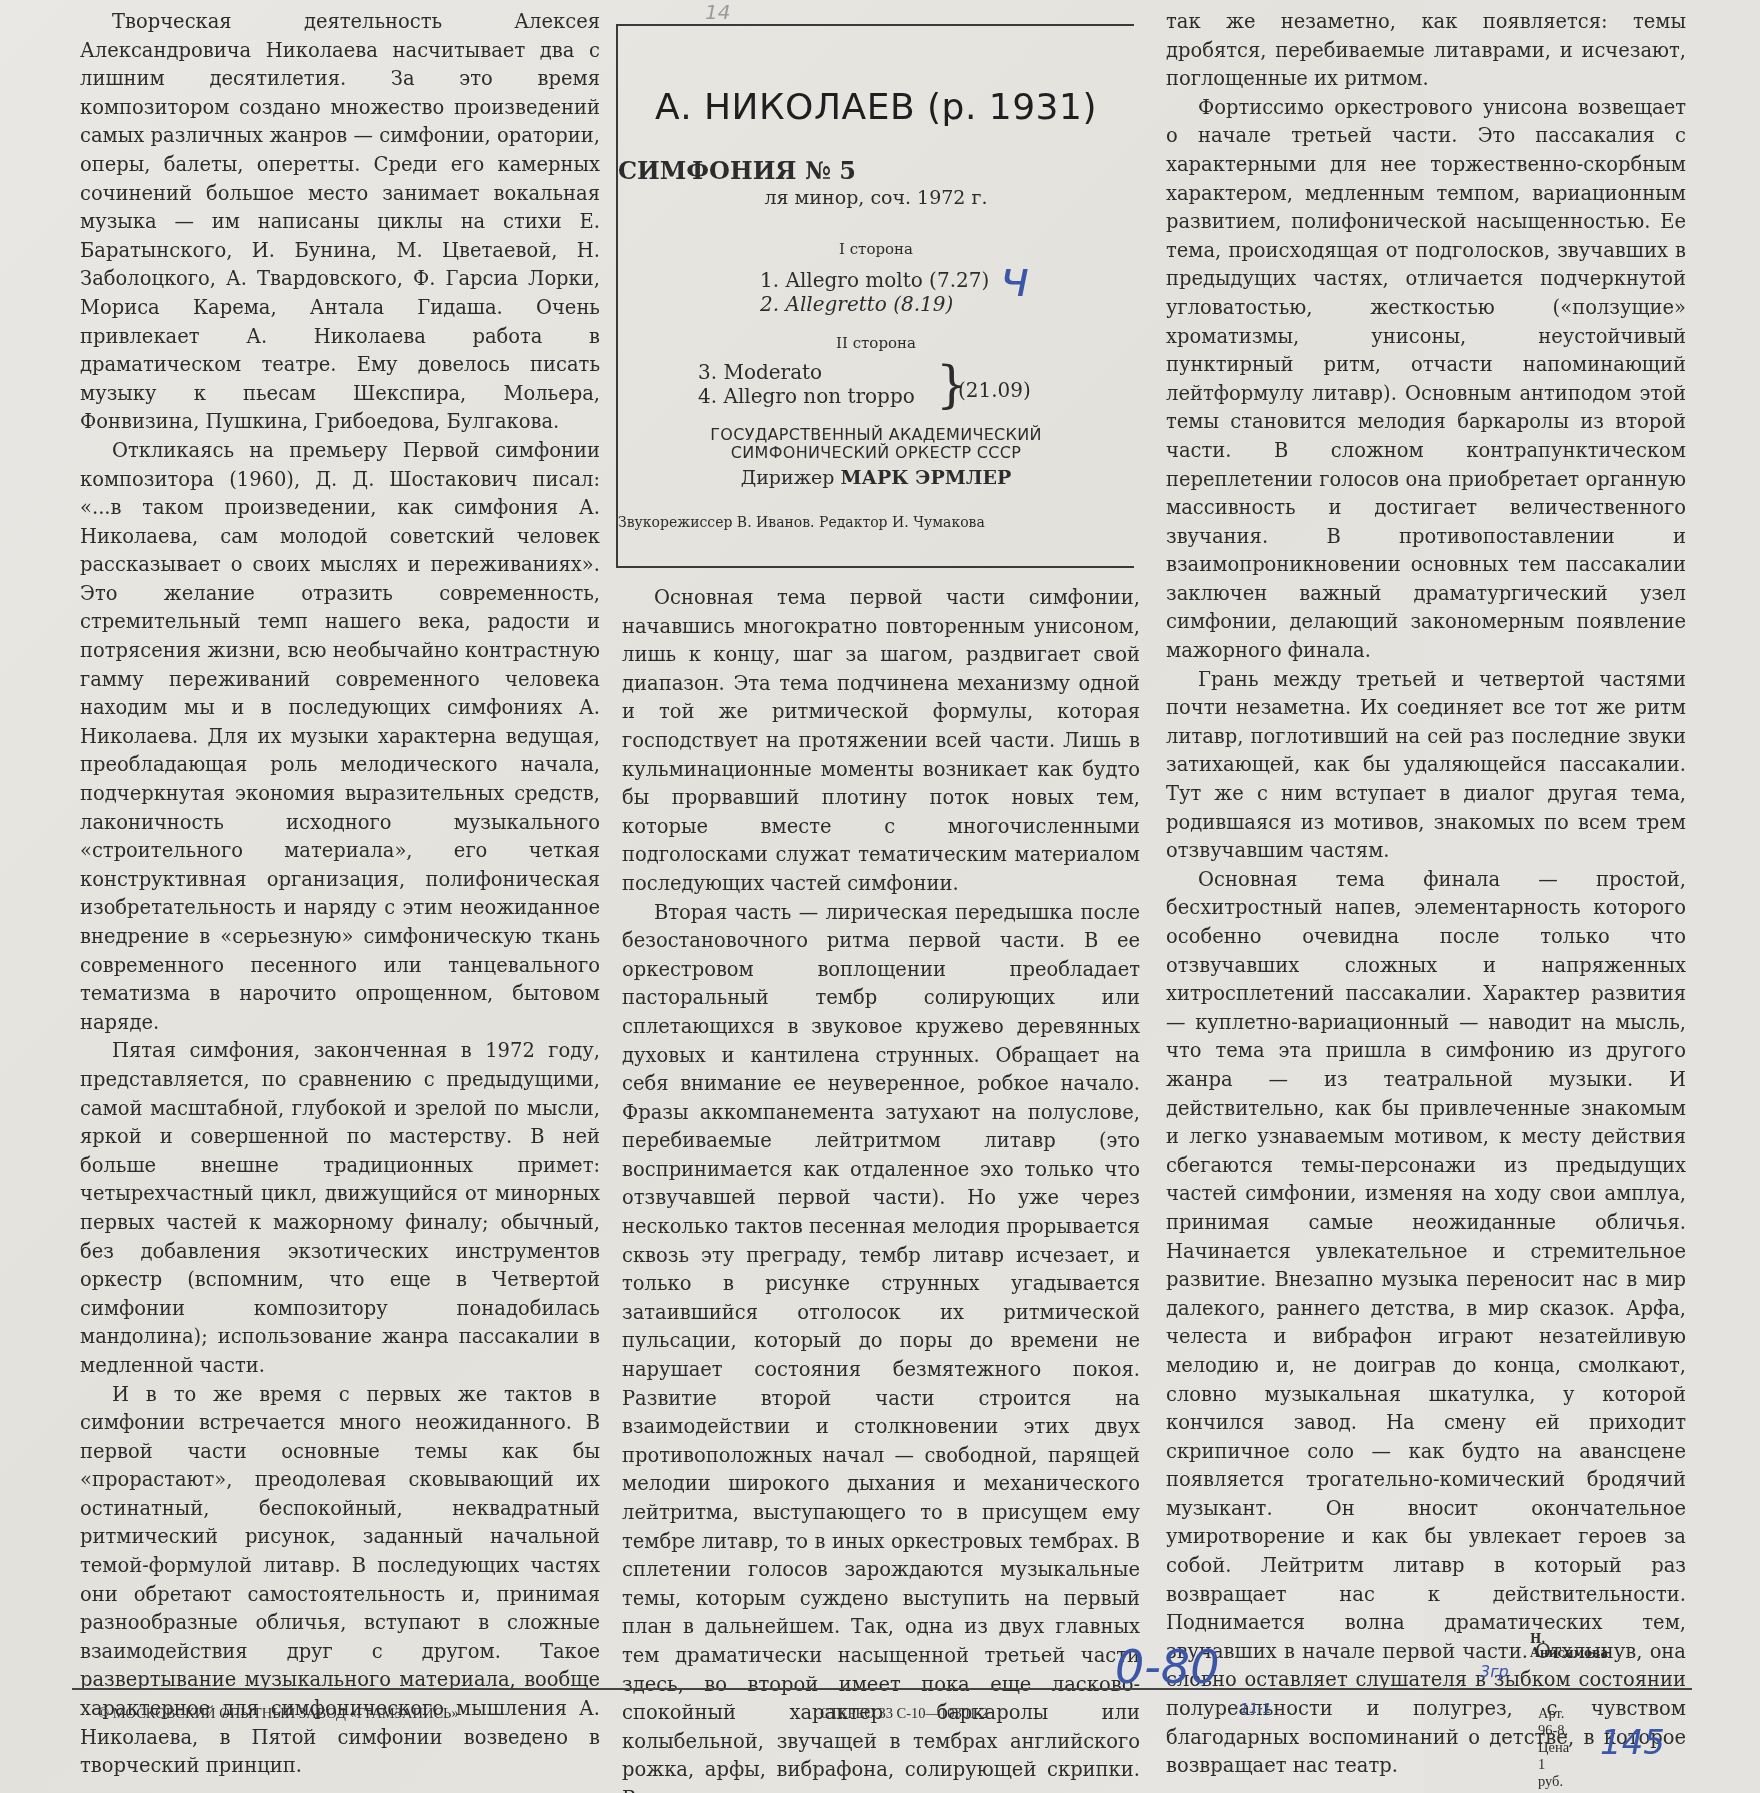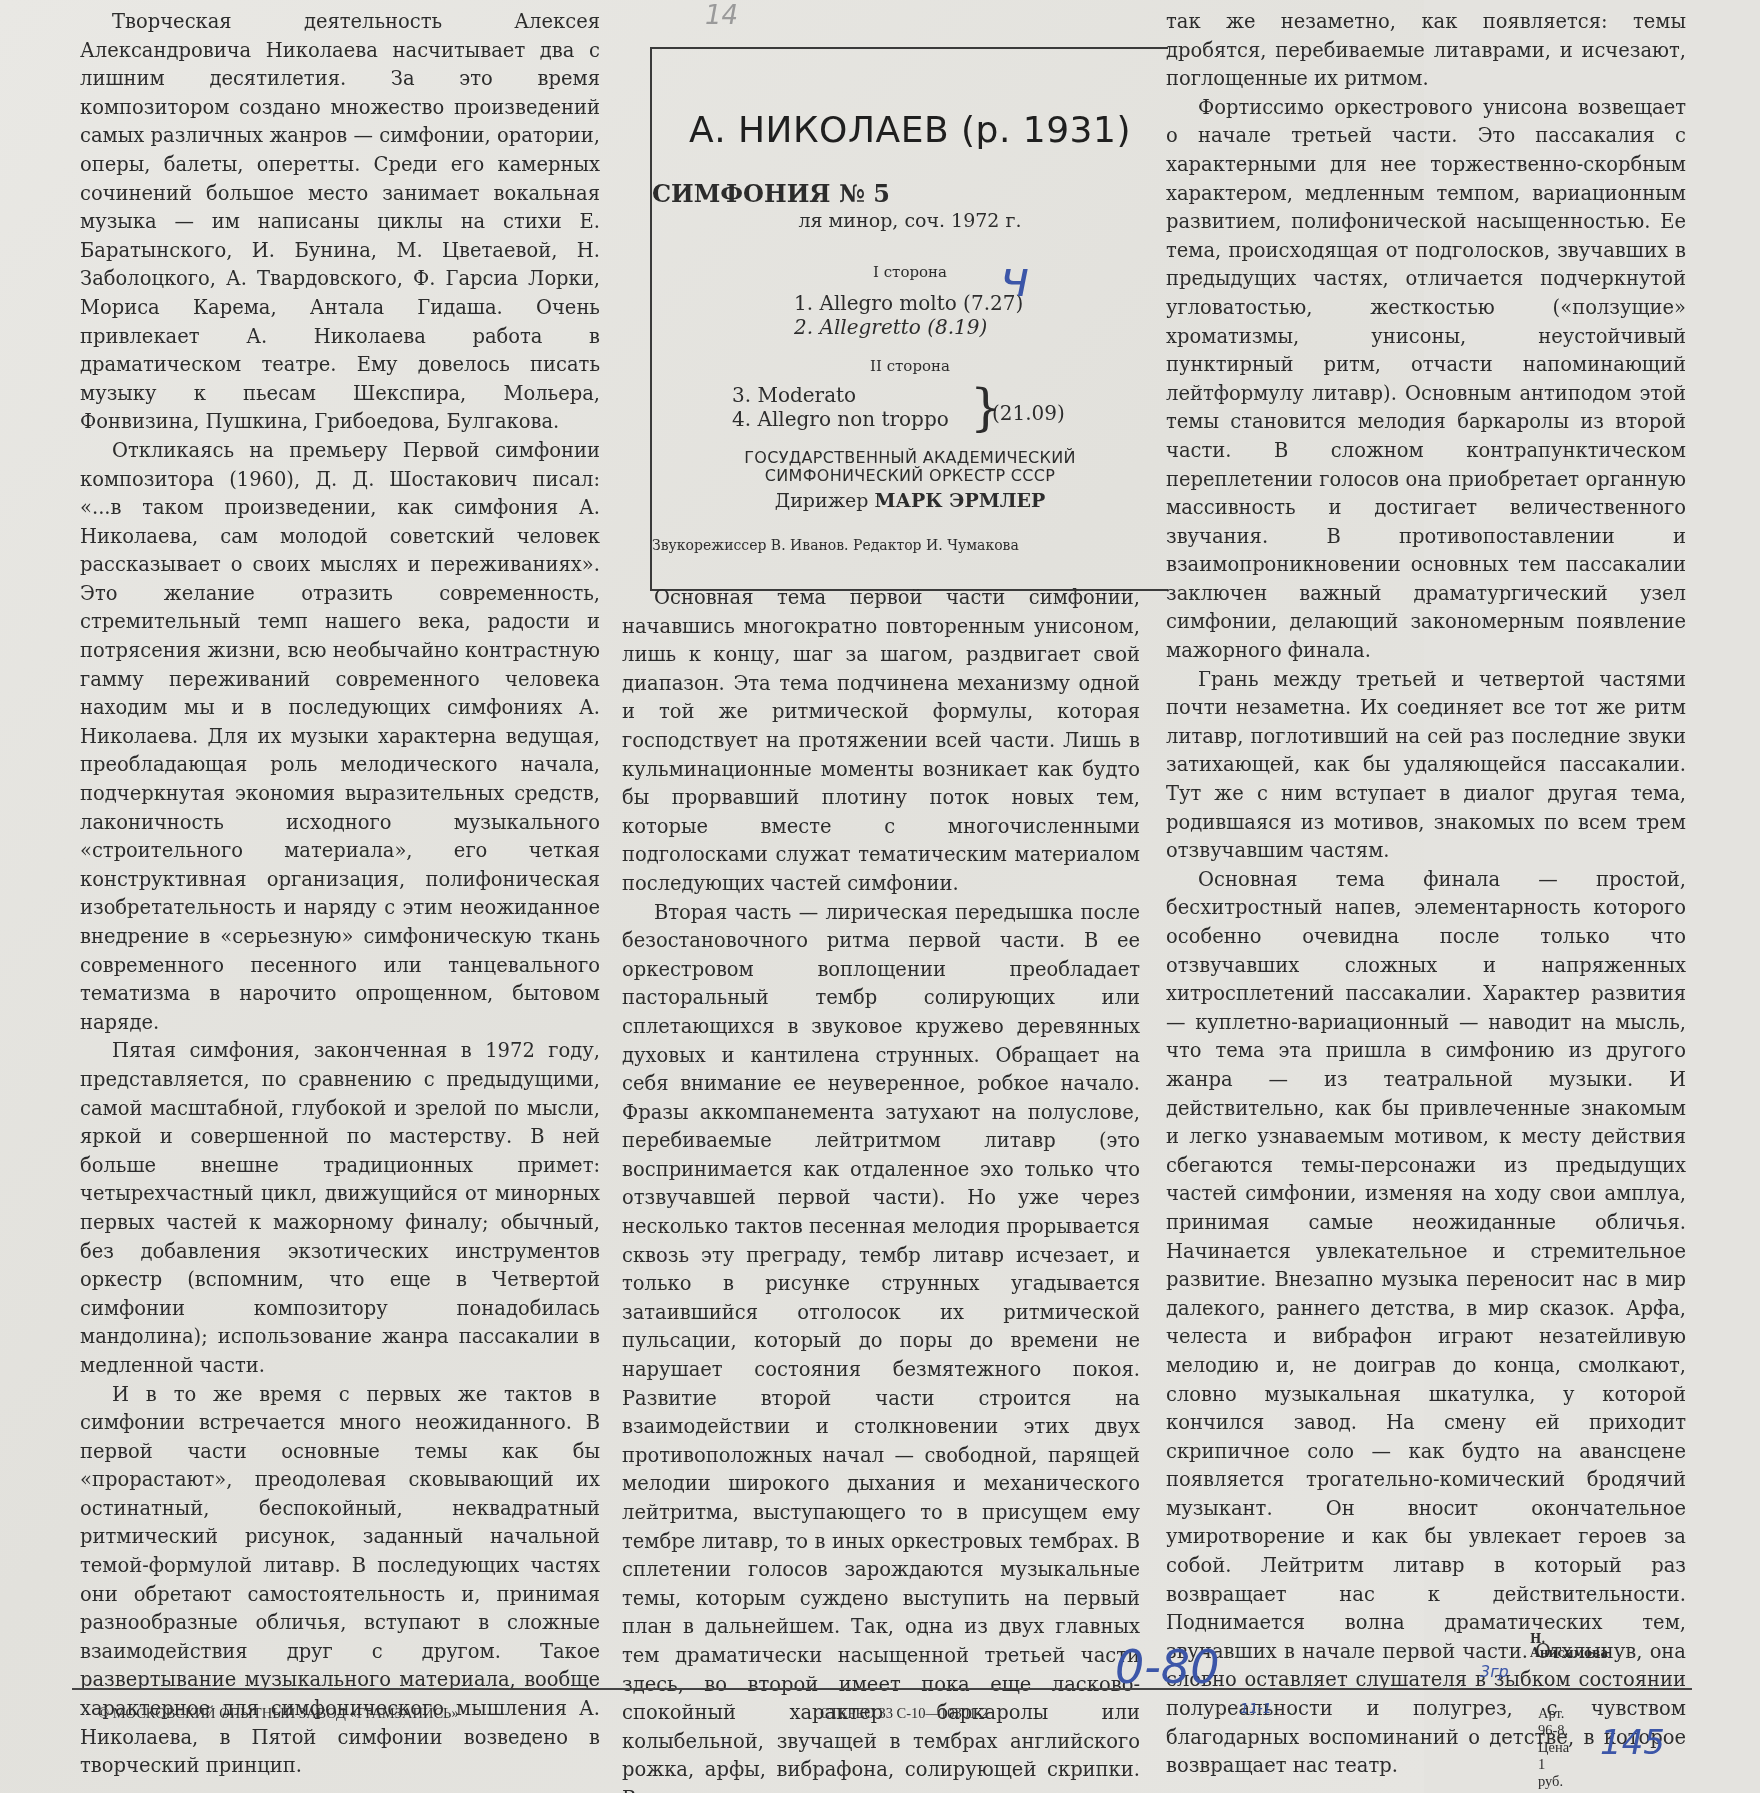--- a/index.html
+++ b/index.html
@@ -4,21 +4,21 @@
 <style>
   html,body{margin:0;padding:0;}
   body{width:1760px;height:1793px;background:#e4e3df;font-family:"DejaVu Serif","Liberation Serif",serif;color:#2c2c2c;overflow:hidden;position:relative;}
   .sheet{position:absolute;left:0;top:0;width:1424px;height:1793px;background:linear-gradient(135deg,#e9e8e4 0%,#e2e1dc 50%,#e6e5e1 100%);}
   .col{position:absolute;top:8px;font-size:19.5px;line-height:28.6px;text-align:justify;hyphens:manual;}
   .col p{margin:0;text-indent:32px;}
   .col-left{left:80px;width:520px;}
   .col-mid{left:622px;width:518px;top:584px;}
   .col-right{left:1166px;width:520px;}
   .col-right p.cont{text-indent:0;}
-  .box{position:absolute;left:650px;top:24px;width:516px;height:540px;border:2px solid #3a3a3a;border-right:none;border-top-width:2px;margin-top:23px;}
+  .box{position:absolute;left:616px;top:24px;width:516px;height:540px;border:2px solid #3a3a3a;border-right:none;border-top-width:2px;}
   .box-title{position:absolute;top:60px;left:0;width:100%;text-align:center;font-family:"DejaVu Sans","Liberation Sans",sans-serif;font-size:36px;letter-spacing:0.5px;color:#1f1f1f;}
   .box-sym{position:absolute;top:130px;left:0;width:100%;text-align:left;font-weight:bold;font-size:24px;}
   .box-key{position:absolute;top:160px;left:0;width:100%;text-align:center;font-size:19px;}
   .side{position:absolute;left:0;width:100%;text-align:center;font-size:15px;}
   .track{position:absolute;font-size:20px;}
   .brace{position:absolute;font-size:50px;line-height:50px;font-weight:100;}
   .orch{position:absolute;left:0;width:100%;text-align:center;font-family:"DejaVu Sans","Liberation Sans",sans-serif;font-size:16px;line-height:18px;letter-spacing:0.3px;}
   .cond{position:absolute;left:0;width:100%;text-align:center;font-size:19px;}
   .cond b{font-weight:bold;}
   .credits{position:absolute;left:0;width:100%;font-size:14px;}
@@ -71,19 +71,19 @@
     <p>Грань между третьей и четвертой частями почти незаметна. Их соединяет все тот же ритм литавр, поглотивший на сей раз последние звуки затихающей, как бы удаляющейся пассакалии. Тут же с ним вступает в диалог другая тема, родившаяся из мотивов, знакомых по всем трем отзвучавшим частям.</p>
     <p>Основная тема финала — простой, бесхитростный напев, элементарность которого особенно очевидна после только что отзвучавших сложных и напряженных хитросплетений пассакалии. Характер развития — куплетно-вариационный — наводит на мысль, что тема эта пришла в симфонию из другого жанра — из театральной музыки. И действительно, как бы привлеченные знакомым и легко узнаваемым мотивом, к месту действия сбегаются темы-персонажи из предыдущих частей симфонии, изменяя на ходу свои амплуа, принимая самые неожиданные обличья. Начинается увлекательное и стремительное развитие. Внезапно музыка переносит нас в мир далекого, раннего детства, в мир сказок. Арфа, челеста и вибрафон играют незатейливую мелодию и, не доиграв до конца, смолкают, словно музыкальная шкатулка, у которой кончился завод. На смену ей приходит скрипичное соло — как будто на авансцене появляется трогательно-комический бродячий музыкант. Он вносит окончательное умиротворение и как бы увлекает героев за собой. Лейтритм литавр в который раз возвращает нас к действительности. Поднимается волна драматических тем, звучавших в начале первой части. Отхлынув, она словно оставляет слушателя в зыбком состоянии полуреальности и полугрез, с чувством благодарных воспоминаний о детстве, в которое возвращает нас театр.</p>
   </div>
   <div class="sig">Н. Анисимова</div>
 
   <div class="foot-line"></div>
   <div class="foot" style="left:98px;">© МОСКОВСКИЙ ОПЫТНЫЙ ЗАВОД «ГРАМЗАПИСЬ»</div>
   <div class="foot" style="left:820px;">СТЕРЕО 33 С-10—10301-2</div>
   <div class="foot" style="left:1538px;">Арт. 96-8. Цена 1 руб. 45 коп.</div>
 
-  <div class="hand" style="left:705px;top:0px;font-size:26px;color:#9a9a9a;">14</div>
+  <div class="hand" style="left:705px;top:0px;font-size:20px;color:#9a9a9a;">14</div>
   <div class="hand" style="left:1000px;top:250px;font-size:50px;">ч</div>
   <div class="hand" style="left:1115px;top:1640px;font-size:46px;">0-80</div>
   <div class="hand" style="left:1240px;top:1676px;font-size:14px;margin-top:24px;">11-1</div>
   <div class="hand" style="left:1480px;top:1662px;font-size:16px;">3гр</div>
   <div class="hand" style="left:1600px;top:1722px;font-size:34px;">145</div>
 </div>
 
 </body></html>

